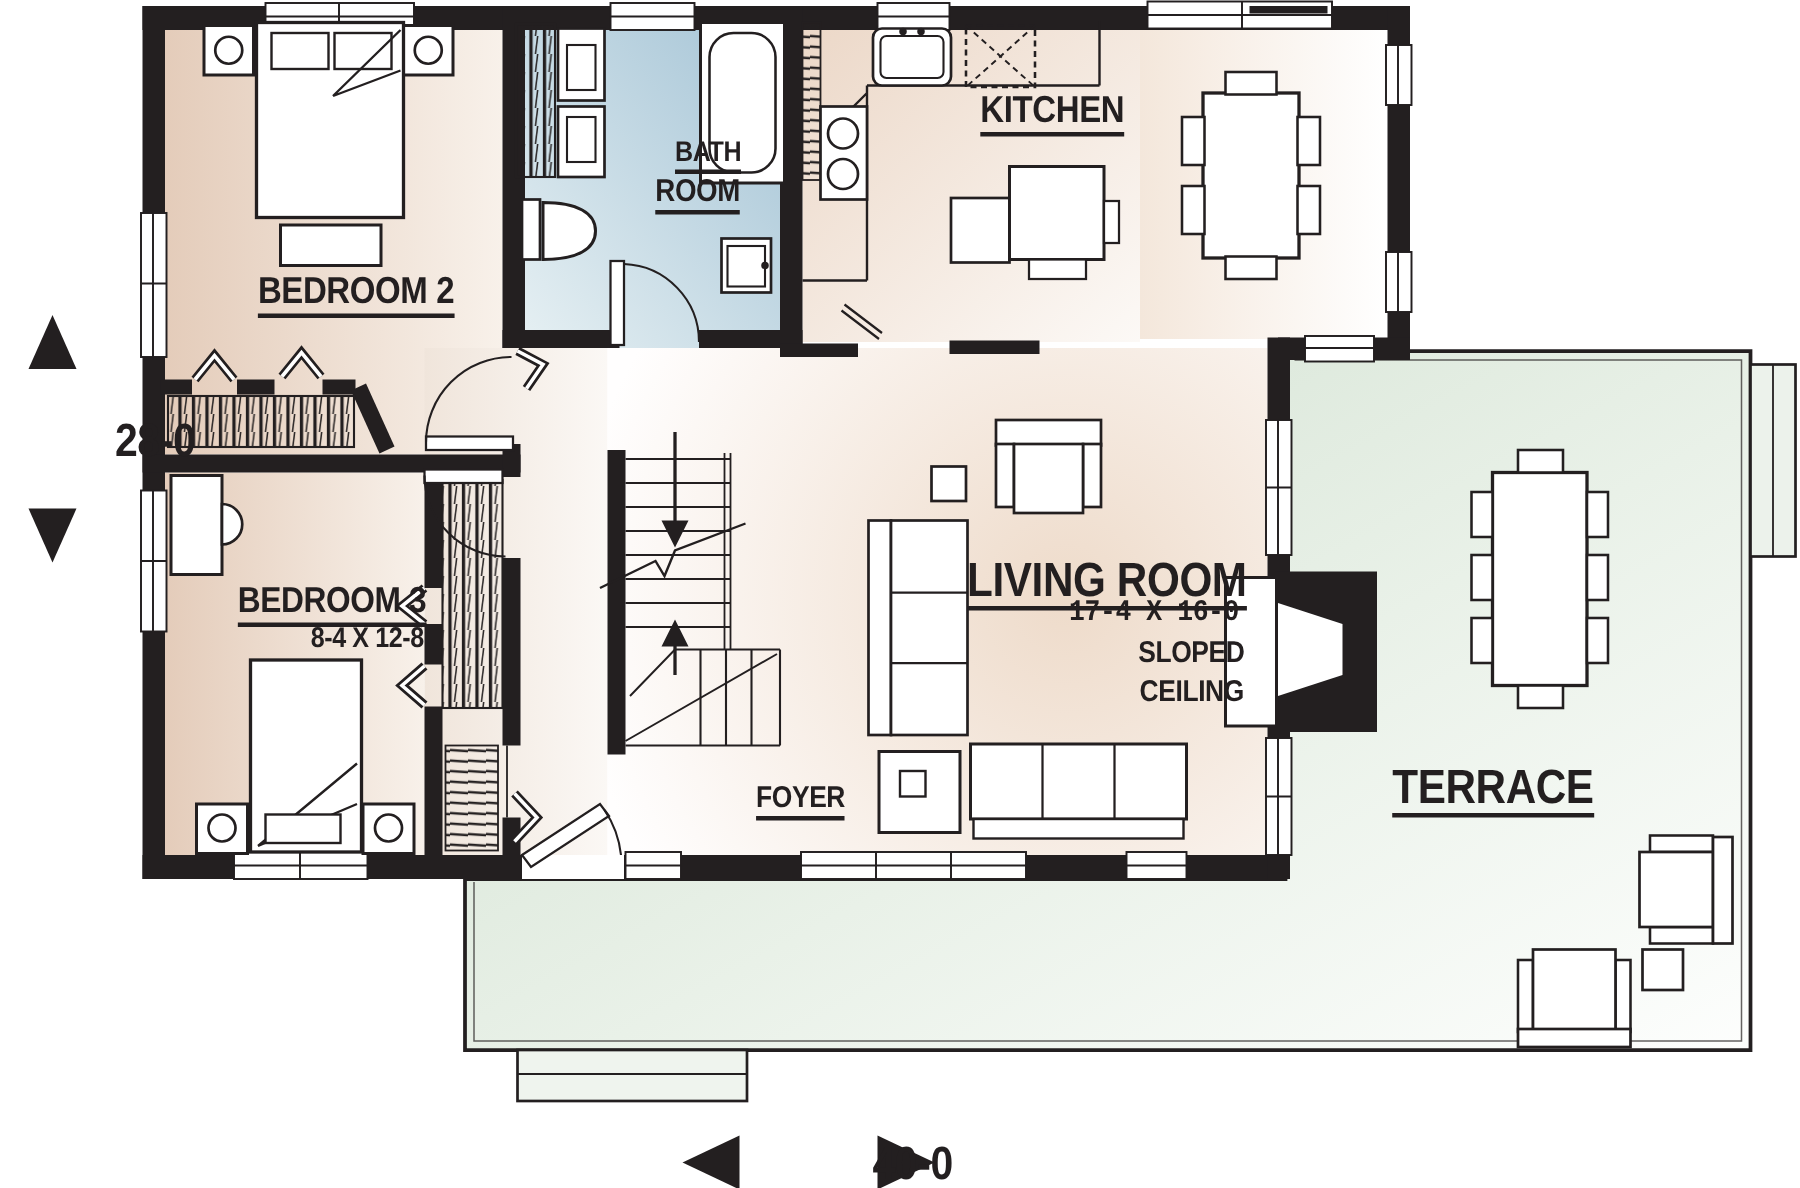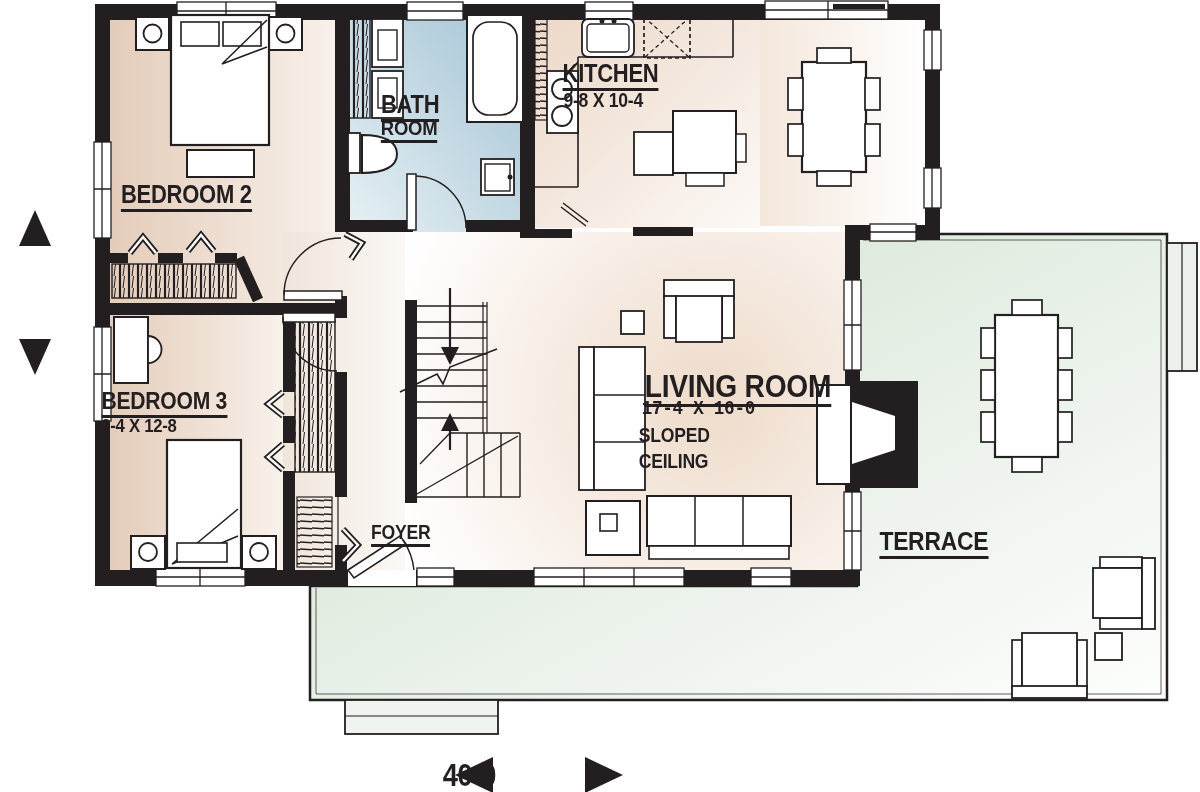--- a/index.html
+++ b/index.html
@@ -2,21 +2,21 @@
 <html><head>
 <meta charset="utf-8">
 <style>
   html,body{margin:0;padding:0;background:#ffffff;}
   .canvas{
     position:relative;width:1200px;height:792px;overflow:hidden;background:#ffffff;
     font-family:"Liberation Sans",sans-serif;
   }
   .canvas svg{position:absolute;left:0;top:0;}
   .lbl{
-    position:absolute;text-align:left;color:#231f20;font-weight:bold;
+    position:absolute;text-align:right;color:#231f20;font-weight:bold;
     white-space:nowrap;line-height:1;letter-spacing:-0.3px;
   }
   .lbl .t{display:inline-block;transform:scaleX(.88);transform-origin:center;}
   .lbl.u .t{border-bottom:3px solid #231f20;padding-bottom:2px;}
 </style>
 </head>
 <body>
 
 <div class="canvas">
 <svg width="1200" height="792" viewBox="0 0 1200 792">
@@ -406,32 +406,31 @@
   <g fill="#231f20">
     <polygon points="35,210 51,246 19,246"></polygon>
     <polygon points="19,339 51,339 35,375"></polygon>
     <polygon points="455,775 493,757 493,793"></polygon>
     <polygon points="585,757 585,793 623,775"></polygon>
   </g>
 </svg>
 
 <div class="lbl u" style="left:112px;top:182px;width:200px;font-size:25px;"><span class="t">BEDROOM 2</span></div>
 
-<div class="lbl u" style="left:377px;top:92px;width:120px;font-size:25px;"><span class="t">BATH</span></div>
+<div class="lbl u" style="left:377px;top:92px;width:120px;font-size:19px;"><span class="t">BATH</span></div>
 <div class="lbl u" style="left:377px;top:117px;width:120px;font-size:21px;"><span class="t">ROOM</span></div>
 
 <div class="lbl u" style="left:556px;top:61px;width:200px;font-size:25px;"><span class="t">KITCHEN</span></div>
-<div class="lbl" style="left:558px;top:90px;width:200px;font-size:20px;"><span class="t">9-8 X 10-4</span></div>
 
 <div class="lbl u" style="left:93px;top:389px;width:200px;font-size:24px;"><span class="t">BEDROOM 3</span></div>
 <div class="lbl" style="left:96px;top:416px;width:192px;font-size:19px;"><span class="t">8-4 X 12-8</span></div>
 
 <div class="lbl u" style="left:632px;top:370px;width:200px;font-size:32px;"><span class="t">LIVING ROOM</span></div>
 <div class="lbl" style="left:634px;top:399px;width:200px;font-size:20px;font-family:Liberation Mono, monospace;"><span class="t">17-4 X 16-0</span></div>
 <div class="lbl" style="left:634px;top:425px;width:200px;font-size:20px;"><span class="t">SLOPED</span></div>
 <div class="lbl" style="left:634px;top:451px;width:200px;font-size:20px;"><span class="t">CEILING</span></div>
 
 <div class="lbl u" style="left:367px;top:522px;width:200px;font-size:20px;"><span class="t">FOYER</span></div>
-<div class="lbl u" style="left:872px;top:528px;width:200px;font-size:26px;"><span class="t">TERRACE</span></div>
+<div class="lbl u" style="left:872px;top:508px;width:200px;font-size:32px;"><span class="t">TERRACE</span></div>
 
 <div class="lbl" style="left:-66px;top:278px;width:200px;font-size:31px;"><span class="t">28-0</span></div>
 <div class="lbl" style="left:439px;top:760px;width:200px;font-size:31px;"><span class="t">40-0</span></div>
 </div>
 
 </body></html>

